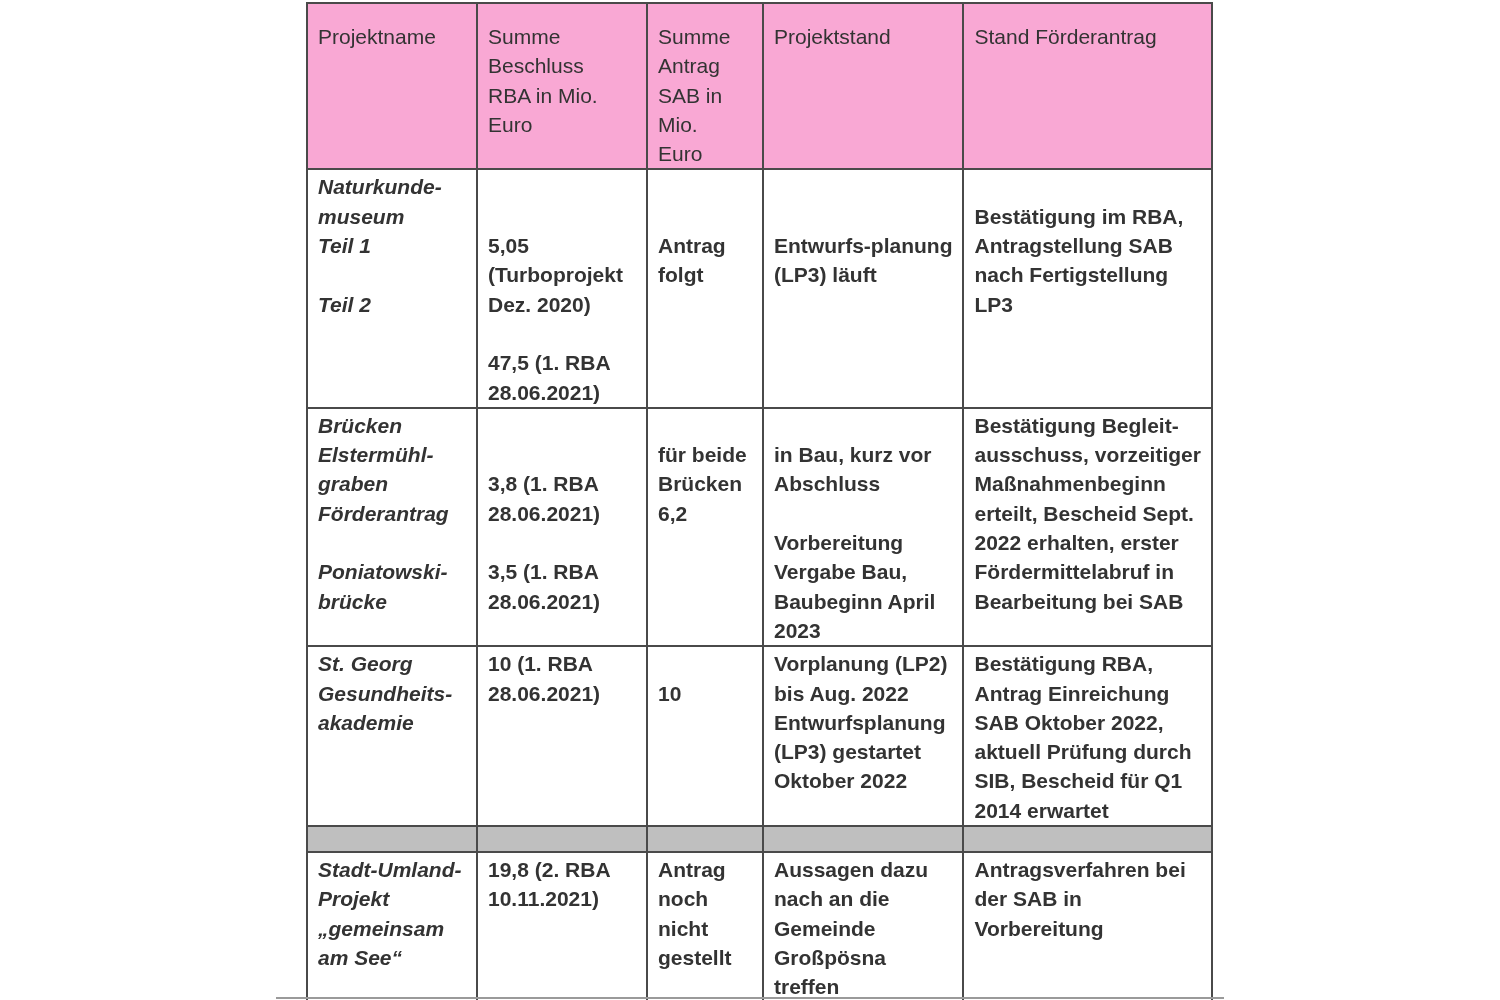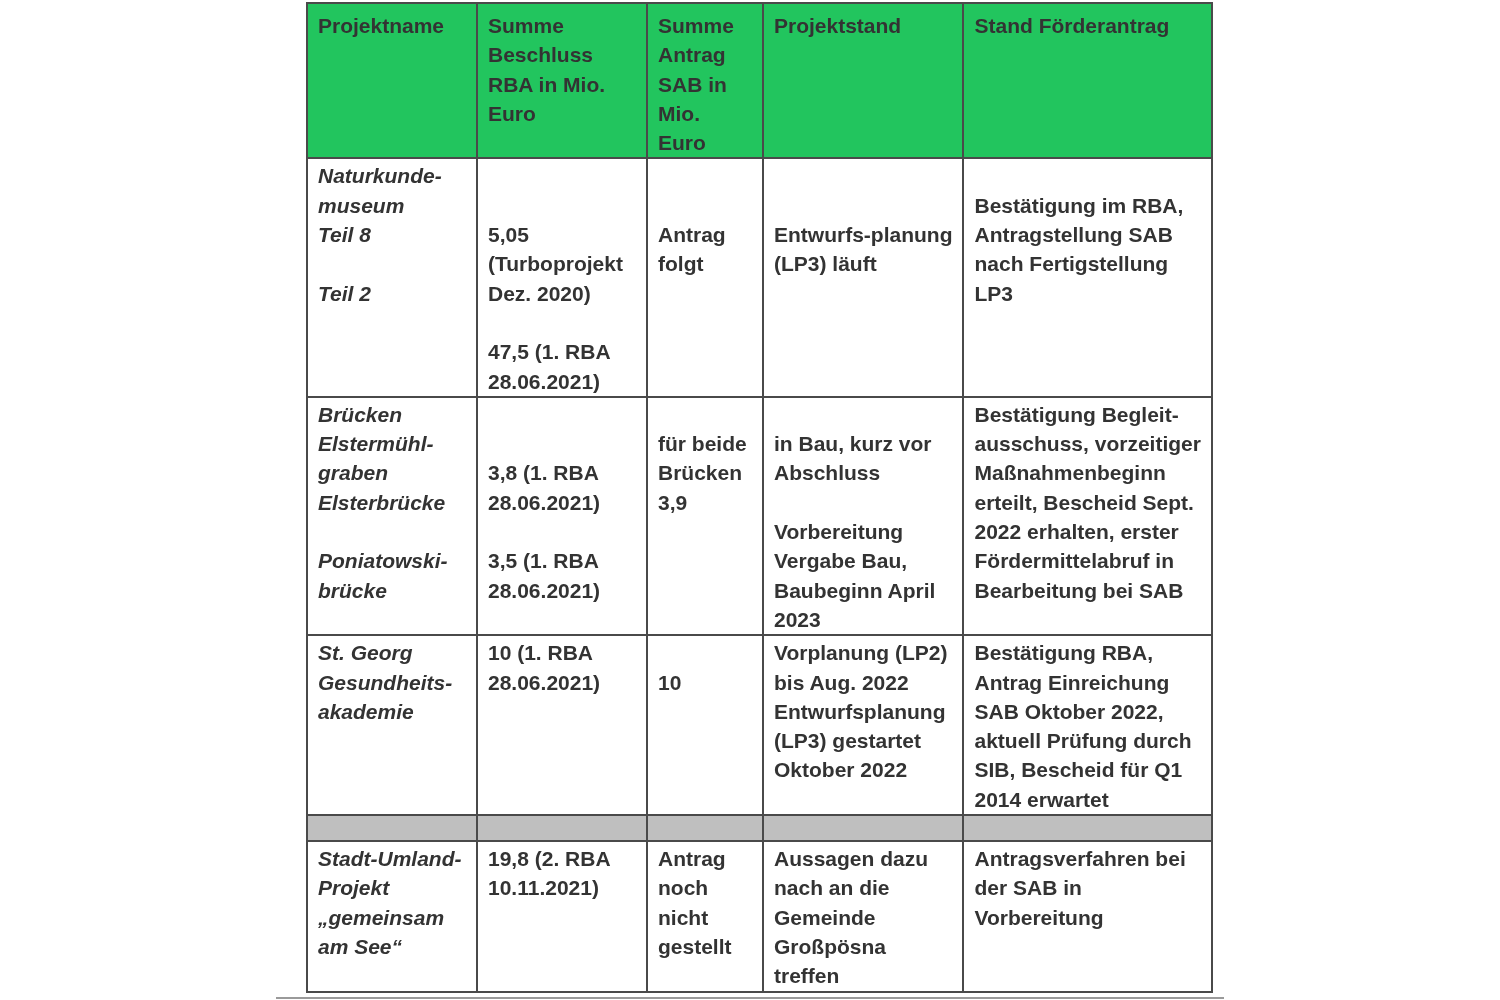--- a/index.html
+++ b/index.html
@@ -2,21 +2,21 @@
 <html><head>
 <meta charset="utf-8">
 <style>
   html, body { margin:0; padding:0; background:#ffffff; }
   body { width:1500px; height:1000px; position:relative; overflow:hidden;
          font-family:"Liberation Sans", sans-serif; color:#333333; }
   .bottom-rule { position:absolute; left:276px; top:997px; width:948px; height:2px; background:#9a9a9a; }
   table { position:absolute; left:306px; top:2px; border-collapse:collapse; table-layout:fixed; }
   td, th { border:2px solid #4a4a4a; vertical-align:top; padding:2px 10px 0 10px;
            font-size:21px; line-height:29.3px; text-align:left;font-weight:bold; }
-  th { background:#22c55e; font-weight:bold; color:#333; height:145px; padding-top:7px; }
+  th { background:#f9a8d4; font-weight:normal; color:#333; height:145px; padding-top:18px; }
   td.name { font-weight:bold;font-style:italic; }
   tr.sep td { background:#bfbfbf; height:24px; padding:0; }
   .line { display:block; white-space:nowrap; }
   .blank { display:block; height:29.3px; }
   col.c1 { width:170px; } col.c2 { width:170px; } col.c3 { width:116px; }
   col.c4 { width:194px; } col.c5 { width:238px; }
 </style>
 </head>
 <body>
 
@@ -52,21 +52,21 @@
       <th>
           <span class="line">Stand Förderantrag</span>
         </th>
     </tr>
   </thead>
   <tbody>
     <tr style="height:234px">
       <td class="name">
           <span class="line">Naturkunde-</span>
           <span class="line">museum</span>
-          <span class="line">Teil 8</span>
+          <span class="line">Teil 1</span>
           <span class="blank"></span>
           <span class="line">Teil 2</span>
         </td>
       <td>
           <span class="blank"></span>
           <span class="blank"></span>
           <span class="line">5,05</span>
           <span class="line">(Turboprojekt</span>
           <span class="line">Dez. 2020)</span>
           <span class="blank"></span>
@@ -91,39 +91,39 @@
           <span class="line">Antragstellung SAB</span>
           <span class="line">nach Fertigstellung</span>
           <span class="line">LP3</span>
         </td>
     </tr>
     <tr style="height:203px">
       <td class="name">
           <span class="line">Brücken</span>
           <span class="line">Elstermühl-</span>
           <span class="line">graben</span>
-          <span class="line">Elsterbrücke</span>
+          <span class="line">Förderantrag</span>
           <span class="blank"></span>
           <span class="line">Poniatowski-</span>
           <span class="line">brücke</span>
         </td>
       <td>
           <span class="blank"></span>
           <span class="blank"></span>
           <span class="line">3,8 (1. RBA</span>
           <span class="line">28.06.2021)</span>
           <span class="blank"></span>
           <span class="line">3,5 (1. RBA</span>
           <span class="line">28.06.2021)</span>
         </td>
       <td>
           <span class="blank"></span>
           <span class="line">für beide</span>
           <span class="line">Brücken</span>
-          <span class="line">3,9</span>
+          <span class="line">6,2</span>
         </td>
       <td>
           <span class="blank"></span>
           <span class="line">in Bau, kurz vor</span>
           <span class="line">Abschluss</span>
           <span class="blank"></span>
           <span class="line">Vorbereitung</span>
           <span class="line">Vergabe Bau,</span>
           <span class="line">Baubeginn April</span>
           <span class="line">2023</span>

